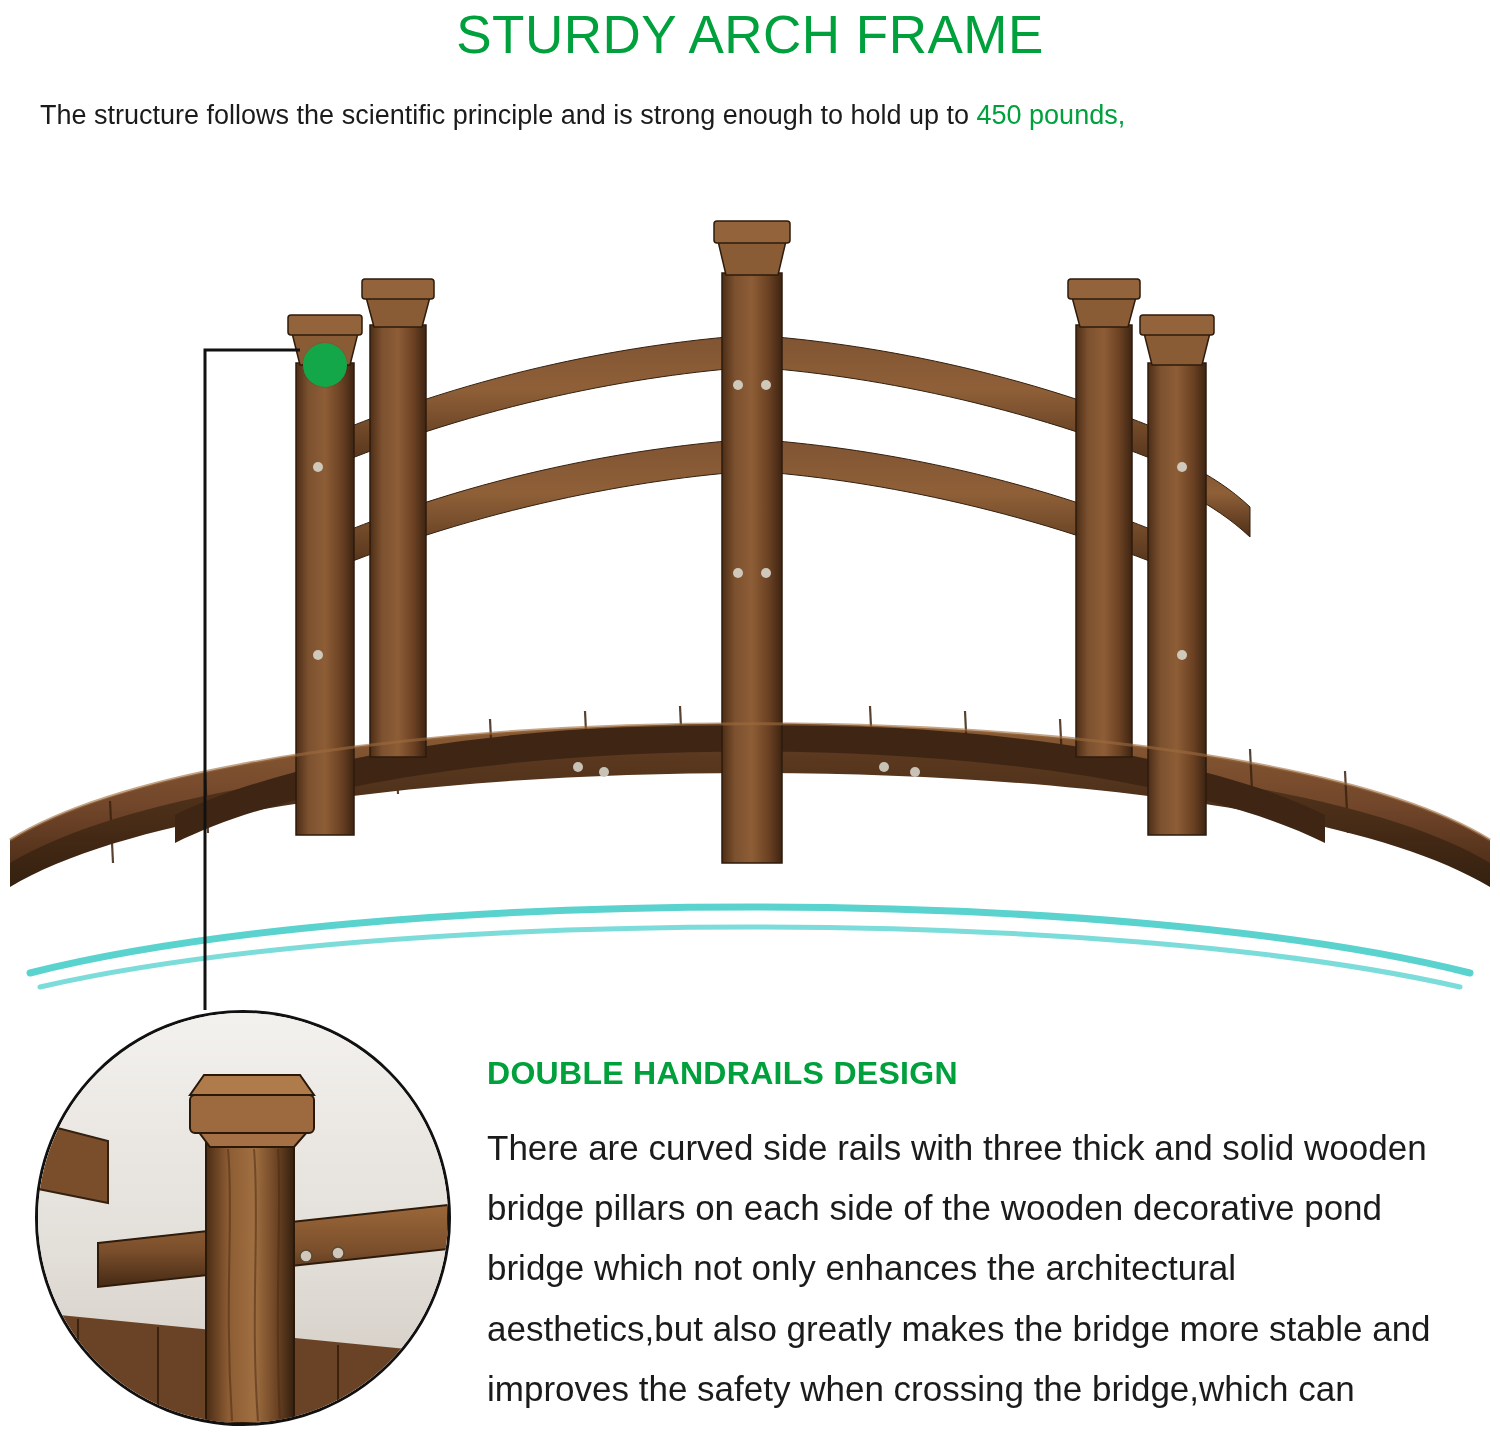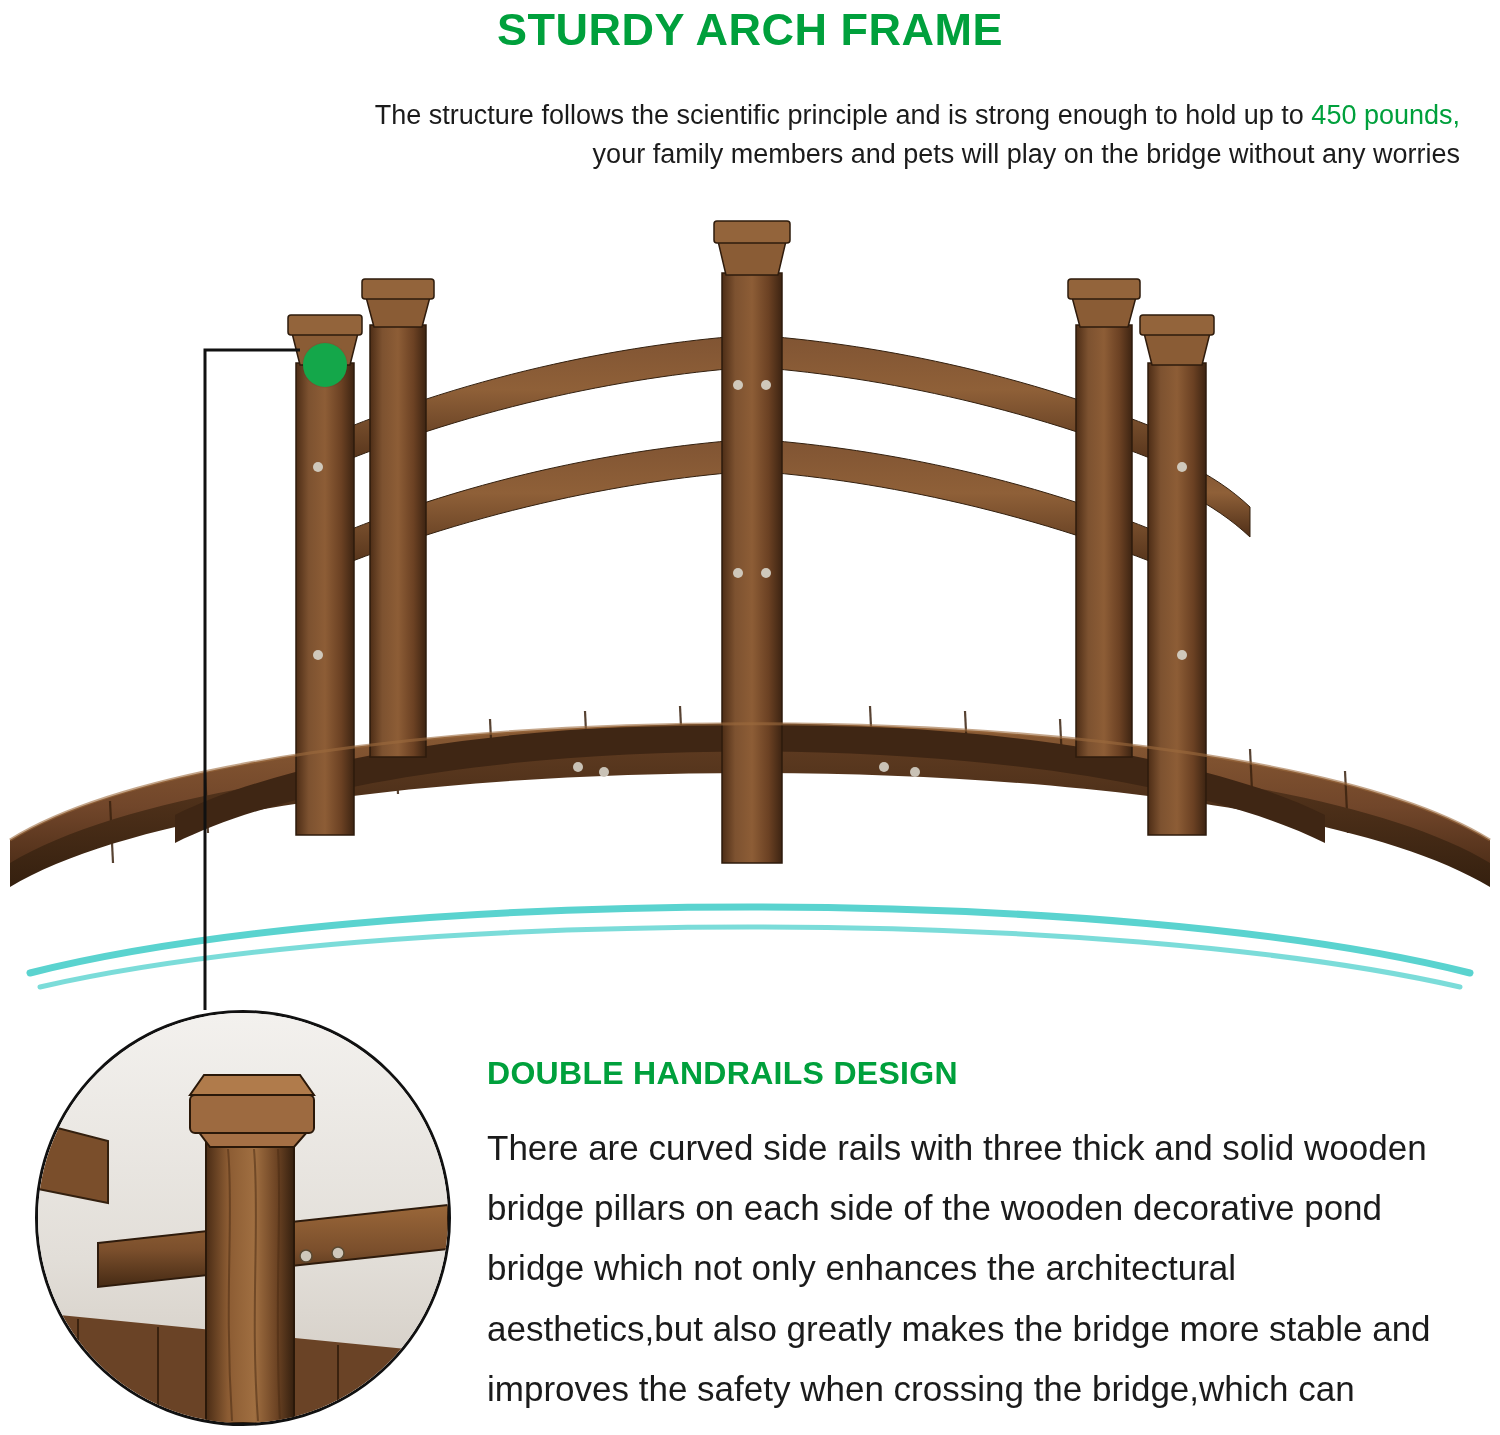--- a/index.html
+++ b/index.html
@@ -15,31 +15,31 @@
     overflow: hidden;
   }
 
   
   .headline {
     position: absolute;
     top: 4px;
     left: 0;
     width: 1500px;
     text-align: center;
-    font-size: 45px;
-    font-weight: bold;
+    font-size: 53px;
+    font-weight: normal;
     color: #00a03c;
     letter-spacing: 0.5px;
   }
   .subline {
     position: absolute;
     top: 96px;
     left: 40px;
     width: 1420px;
-    text-align: right;
+    text-align: left;
     font-size: 27px;
     color: #1b1b1b;
     line-height: 1.45;
   }
   .subline .hl {
     color: #00a03c;
   }
 
   
   .photo-stage {
@@ -120,21 +120,20 @@
     line-height: 1.72;
   }
 </style>
 </head>
 <body>
 
 <div class="headline">STURDY ARCH FRAME</div>
 
 <div class="subline">
   <span>The structure follows the scientific principle and is strong enough to hold up to </span><span class="hl">450 pounds,</span><br>
-  <span>your family members and pets will play on the bridge without any worries</span>
 </div>
 
 <div class="photo-stage">
 
   <svg class="bridge" viewBox="0 0 1500 700" preserveAspectRatio="none">
     <defs>
       <linearGradient id="woodV" x1="0" y1="0" x2="1" y2="0">
         <stop offset="0%" stop-color="#4d2d16"></stop>
         <stop offset="22%" stop-color="#7d5230"></stop>
         <stop offset="50%" stop-color="#8d5d36"></stop>

